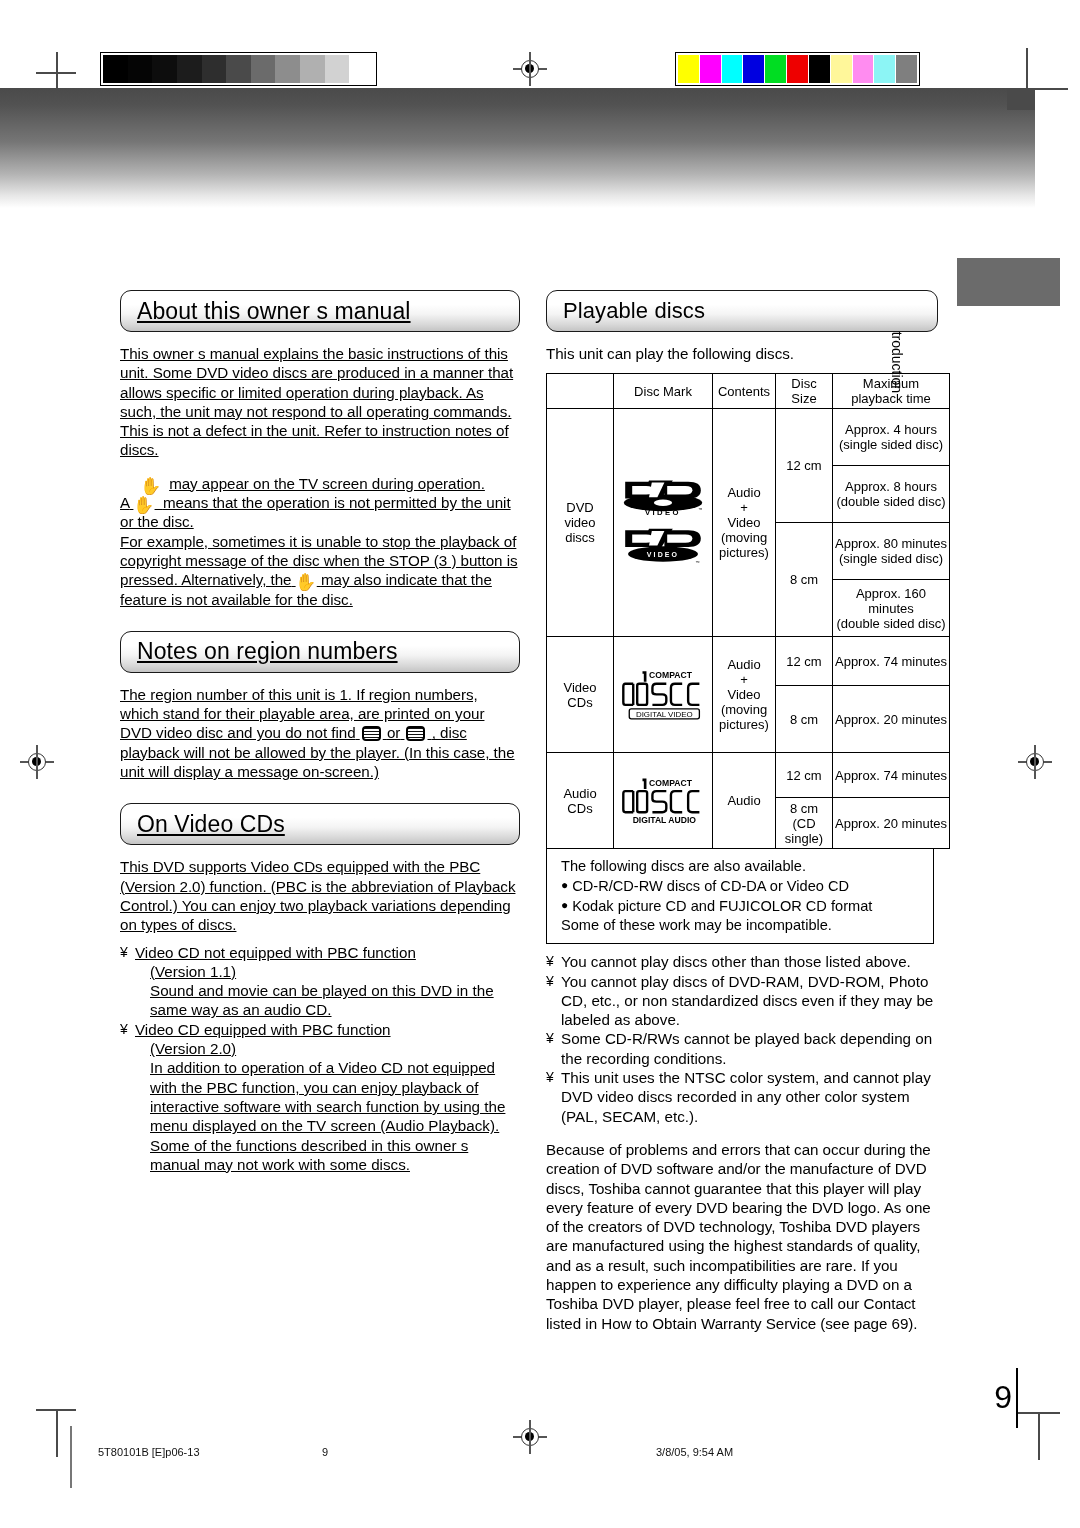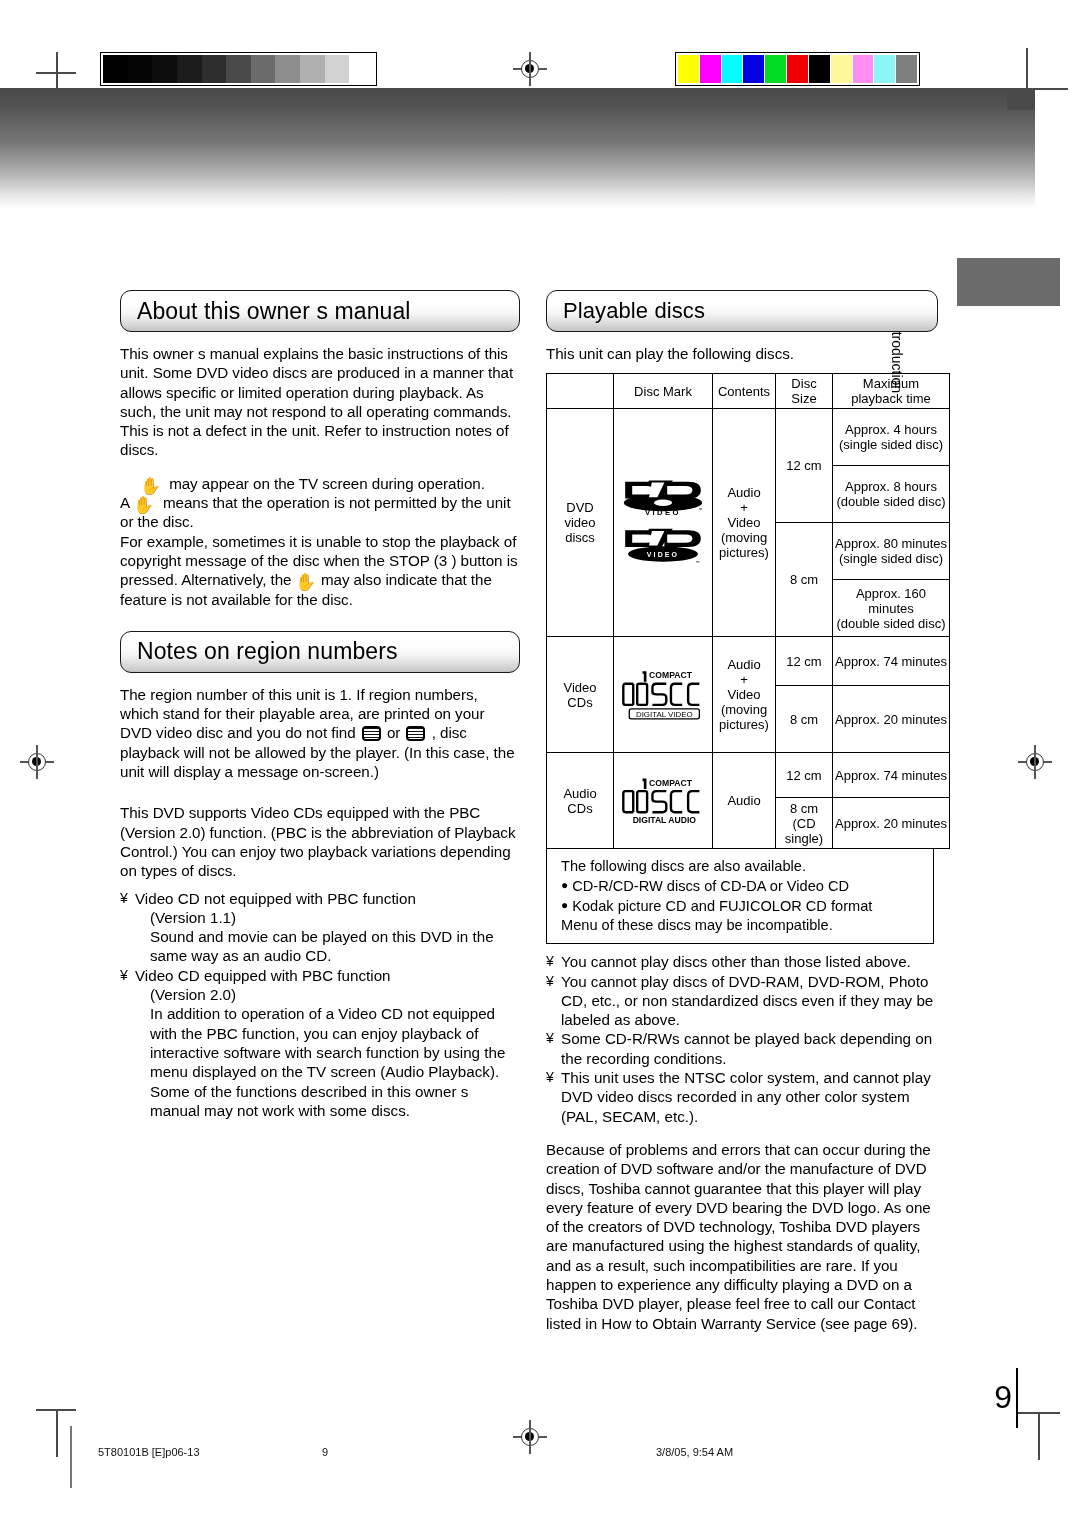--- a/index.html
+++ b/index.html
@@ -47,21 +47,21 @@
   .topband {
     position:absolute; left:0; top:88px; width:1035px; height:120px;
     background:linear-gradient(to bottom, #4a4a4a 0%, #525252 14%, #767676 45%, #b4b4b4 72%, #e8e8e8 90%, #ffffff 100%);
   }
   .topband-right {
     position:absolute; left:1007px; top:88px; width:28px; height:22px;
     background:#4a4a4a;
   }
 
   
-  .col-left  { position:absolute; left:120px; top:290px; width:400px; }
+  .col-left  { position:absolute; left:120px; top:290px; width:400px;text-decoration:underline; }
   .col-right { position:absolute; left:546px; top:290px; width:392px; }
 
   
   .pill {
     border:1.6px solid #1a1a1a;
     border-radius:11px;
     background:linear-gradient(to bottom, #ffffff 0%, #ffffff 34%, #f4f4f4 58%, #d8d8d8 84%, #c4c4c4 100%);
     height:42px;
     display:flex; align-items:center;
     padding-left:16px;
@@ -267,20 +267,21 @@
     <p class="body">
       <span>The region number of this unit is 1. If region numbers, which stand for their playable area, are printed on your DVD video disc and you do not find</span>
       <span class="globe"></span>
       <span>or</span>
       <span class="globe"></span>
       <span>, disc playback will not be allowed by the player. (In this case, the unit will display a message on-screen.)</span>
     </p>
 
     <div class="gap-l"></div>
 
+    <div class="pill">On Video CDs</div>
     <p class="body">This DVD supports Video CDs equipped with the PBC (Version 2.0) function. (PBC is the abbreviation of Playback Control.) You can enjoy two playback variations depending on types of discs.</p>
     <div class="gap-s"></div>
     <ul class="bullets">
       <li>
         <span class="mk">¥</span>
         <span>Video CD not equipped with PBC function</span>
         <span class="sub">(Version 1.1)</span>
         <span class="sub">Sound and movie can be played on this DVD in the same way as an audio CD.</span>
       </li>
       <li>
@@ -451,21 +452,21 @@
         </td>
         <td class="c5">Approx. 20 minutes</td>
       </tr>
     </tbody>
       </table>
 
     <div class="notebox">
       <div>The following discs are also available.</div>
       <div><span class="dot">●</span><span>CD-R/CD-RW discs of CD-DA or Video CD</span></div>
       <div><span class="dot">●</span><span>Kodak picture CD and FUJICOLOR CD format</span></div>
-      <div>Menu of these discs may be incompatible.</div>
+      <div>Some of these work may be incompatible.</div>
     </div>
 
     <div class="gap-s"></div>
 
     <ul class="bullets">
       <li>
         <span class="mk">¥</span>
         <span>You cannot play discs other than those listed above.</span>
       </li>
       <li>

